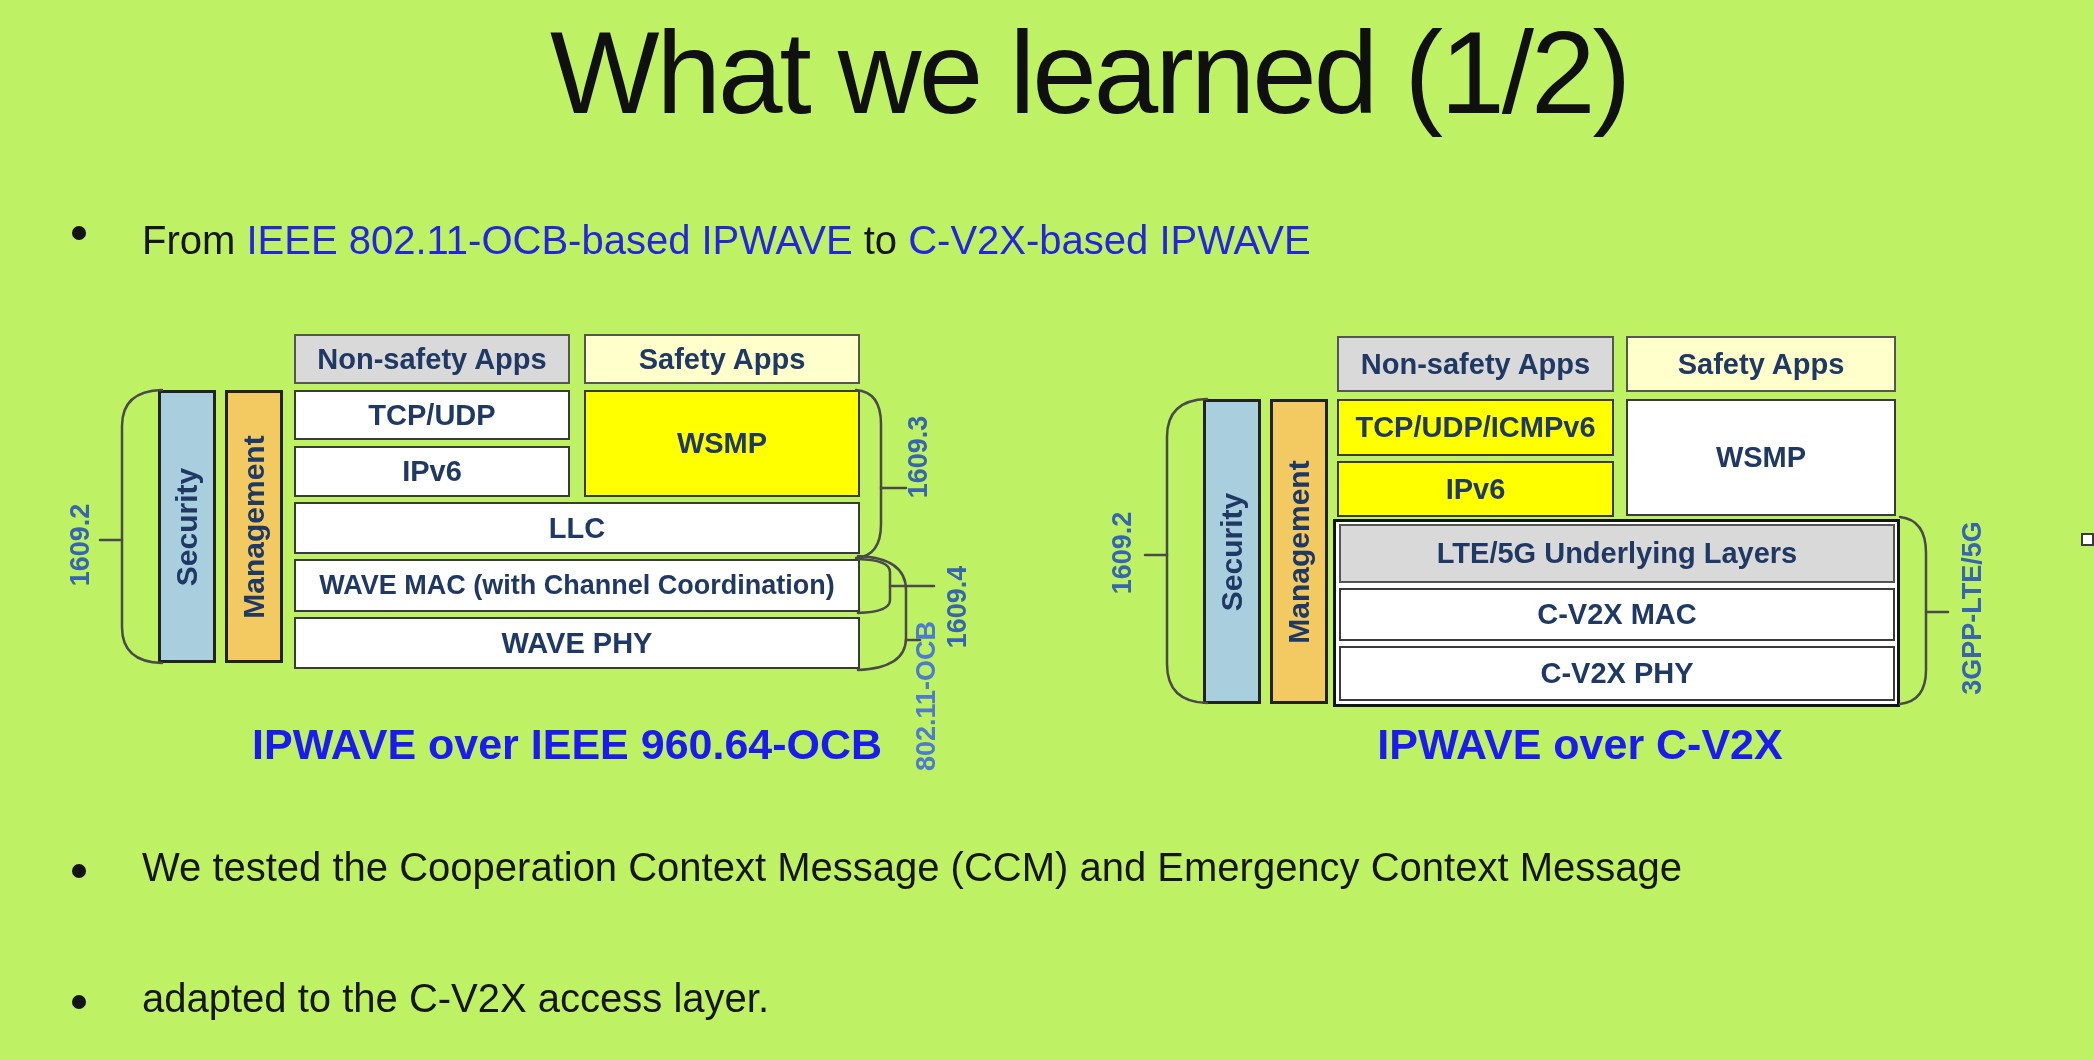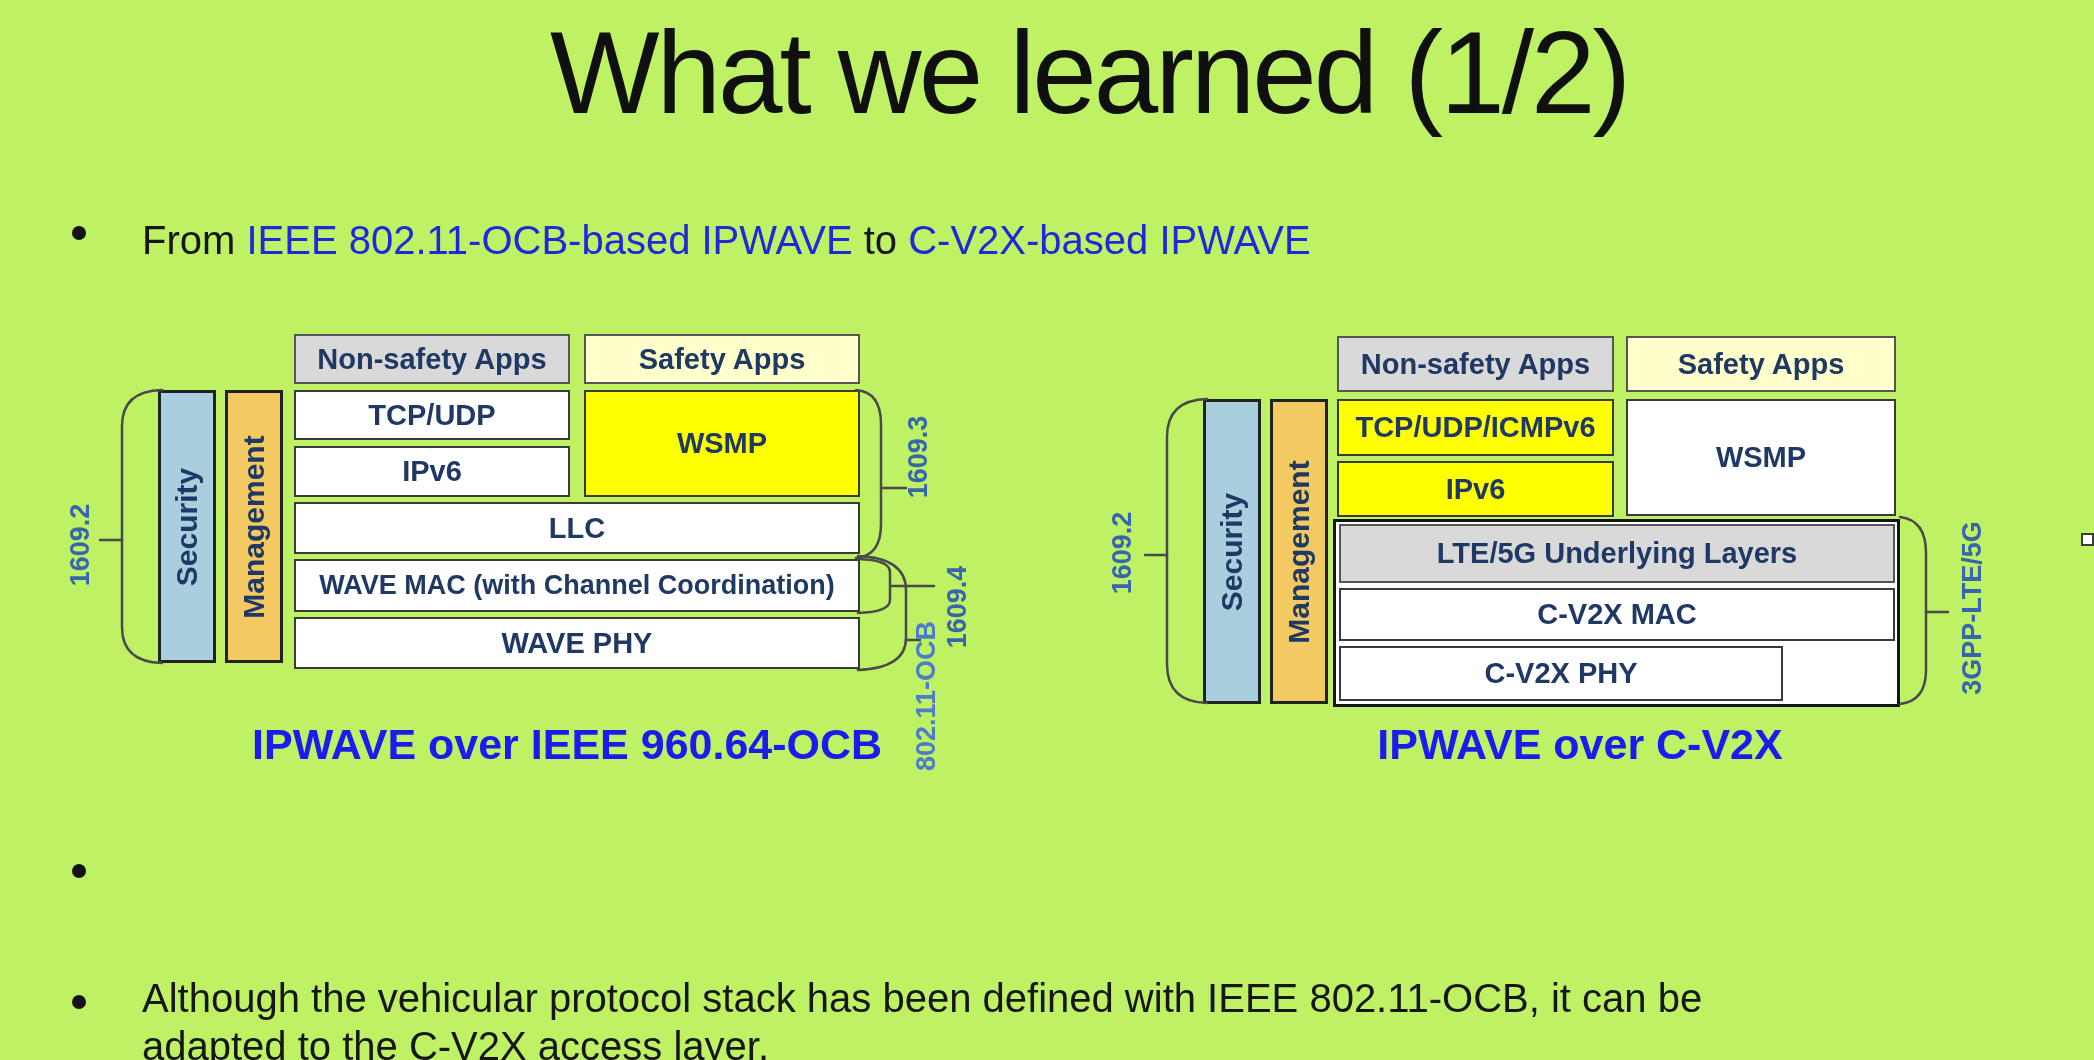--- a/index.html
+++ b/index.html
@@ -132,42 +132,42 @@
 
     <div class="box gray" style="left:1337px; top:336px; width:277px; height:56px;">Non-safety Apps</div>
     <div class="box pale" style="left:1626px; top:336px; width:270px; height:56px;">Safety Apps</div>
     <div class="box yellow" style="left:1337px; top:399px; width:277px; height:57px;">TCP/UDP/ICMPv6</div>
     <div class="box" style="left:1626px; top:399px; width:270px; height:117px;">WSMP</div>
     <div class="box yellow" style="left:1337px; top:461px; width:277px; height:56px;">IPv6</div>
 
     <div class="group-box" style="left:1333px; top:519px; width:567px; height:188px;"></div>
     <div class="box gray" style="left:1339px; top:524px; width:556px; height:59px;">LTE/5G Underlying Layers</div>
     <div class="box" style="left:1339px; top:588px; width:556px; height:53px;">C-V2X MAC</div>
-    <div class="box" style="left:1339px; top:646px; width:444px; height:55px;">C-V2X PHY</div>
+    <div class="box" style="left:1339px; top:646px; width:556px; height:55px;">C-V2X PHY</div>
 
     <svg class="abs brace" style="left:1137px; top:397px;" width="72" height="308" viewBox="0 0 72 308">
       <path d="M 70 2 Q 30 3 30 40 L 30 267 Q 30 305 70 306"></path>
       <path d="M 30 158 L 8 158"></path>
     </svg>
     <div class="vlabel" style="left:1122px; top:553px;">1609.2</div>
 
     <svg class="abs brace" style="left:1898px; top:515px;" width="80" height="192" viewBox="0 0 80 192">
       <path d="M 2 2 Q 28 5 28 38 L 28 155 Q 28 186 2 189"></path>
       <path d="M 28 97 L 50 97"></path>
     </svg>
     <div class="vlabel" style="left:1972px; top:608px;">3GPP-LTE/5G</div>
 
     <div class="caption" style="left:1280px; top:720px;">IPWAVE over C-V2X</div>
   </div>
 
   <div class="abs bullet-dot" style="left:72px; top:864px;"></div>
   <div class="abs bullet-text" style="left:142px; top:843px;">
+    <div>We tested the Cooperation Context Message (CCM) and Emergency Context Message</div>
   </div>
 
   <div class="abs bullet-dot" style="left:72px; top:995px;"></div>
   <div class="abs bullet-text" style="left:142px; top:974px;">
-    <div>Although the vehicular protocol stack has been defined with IEEE 802.11-OCB, it can be</div>
     <div>adapted to the C-V2X access layer.</div>
   </div>
 
   <div class="stray-square" style="left:2081px; top:533px;"></div>
 
 </div>
 
 </body></html>

